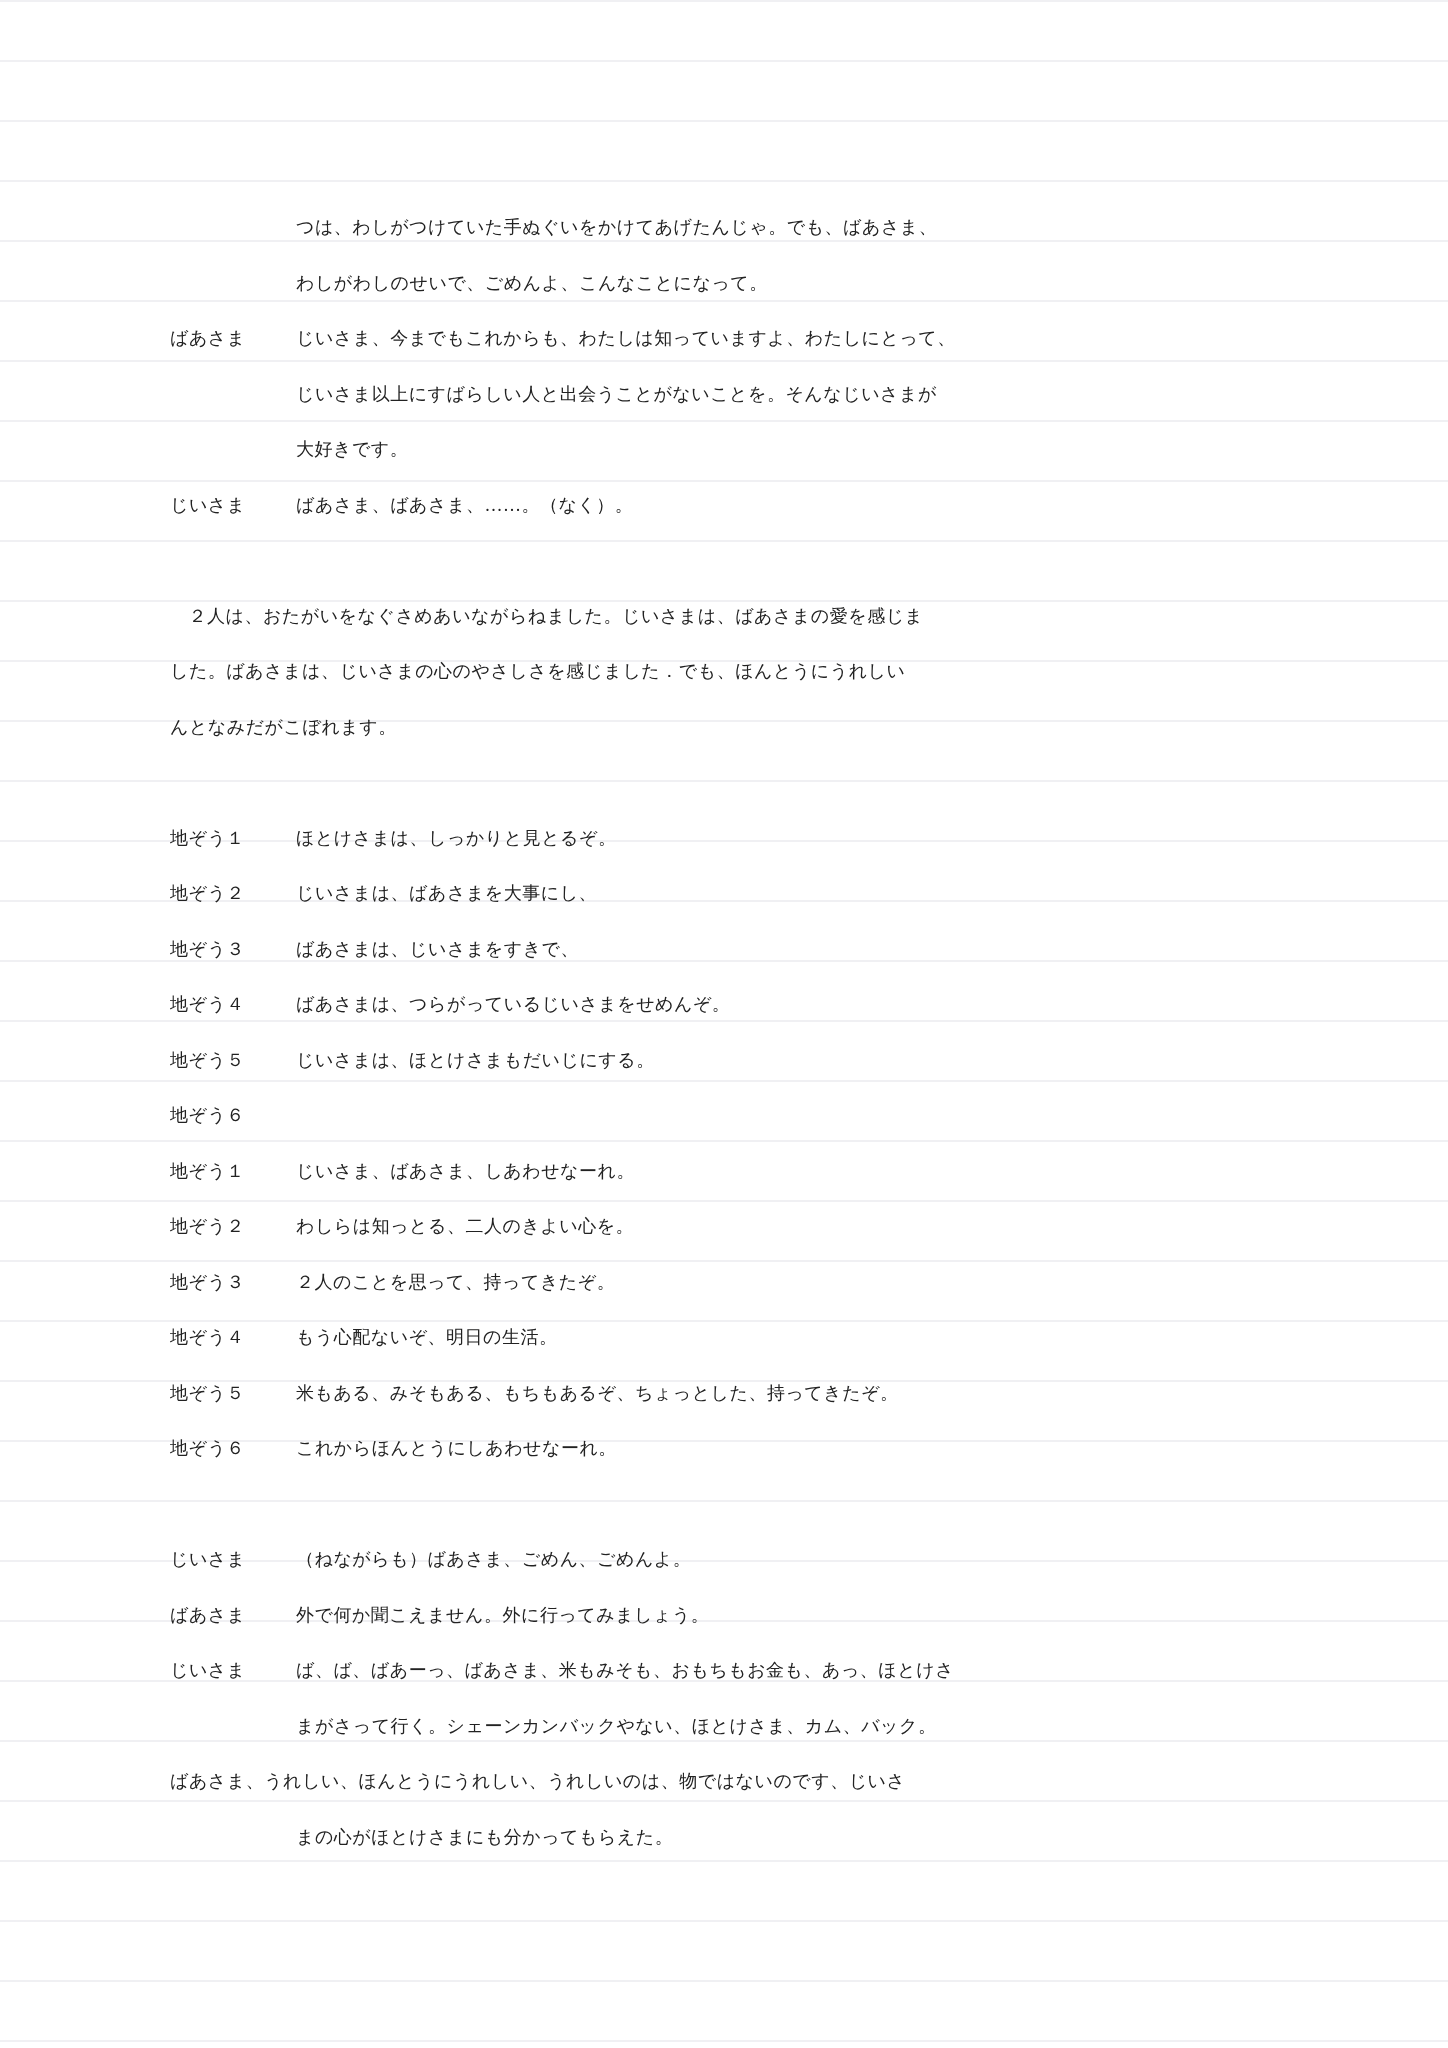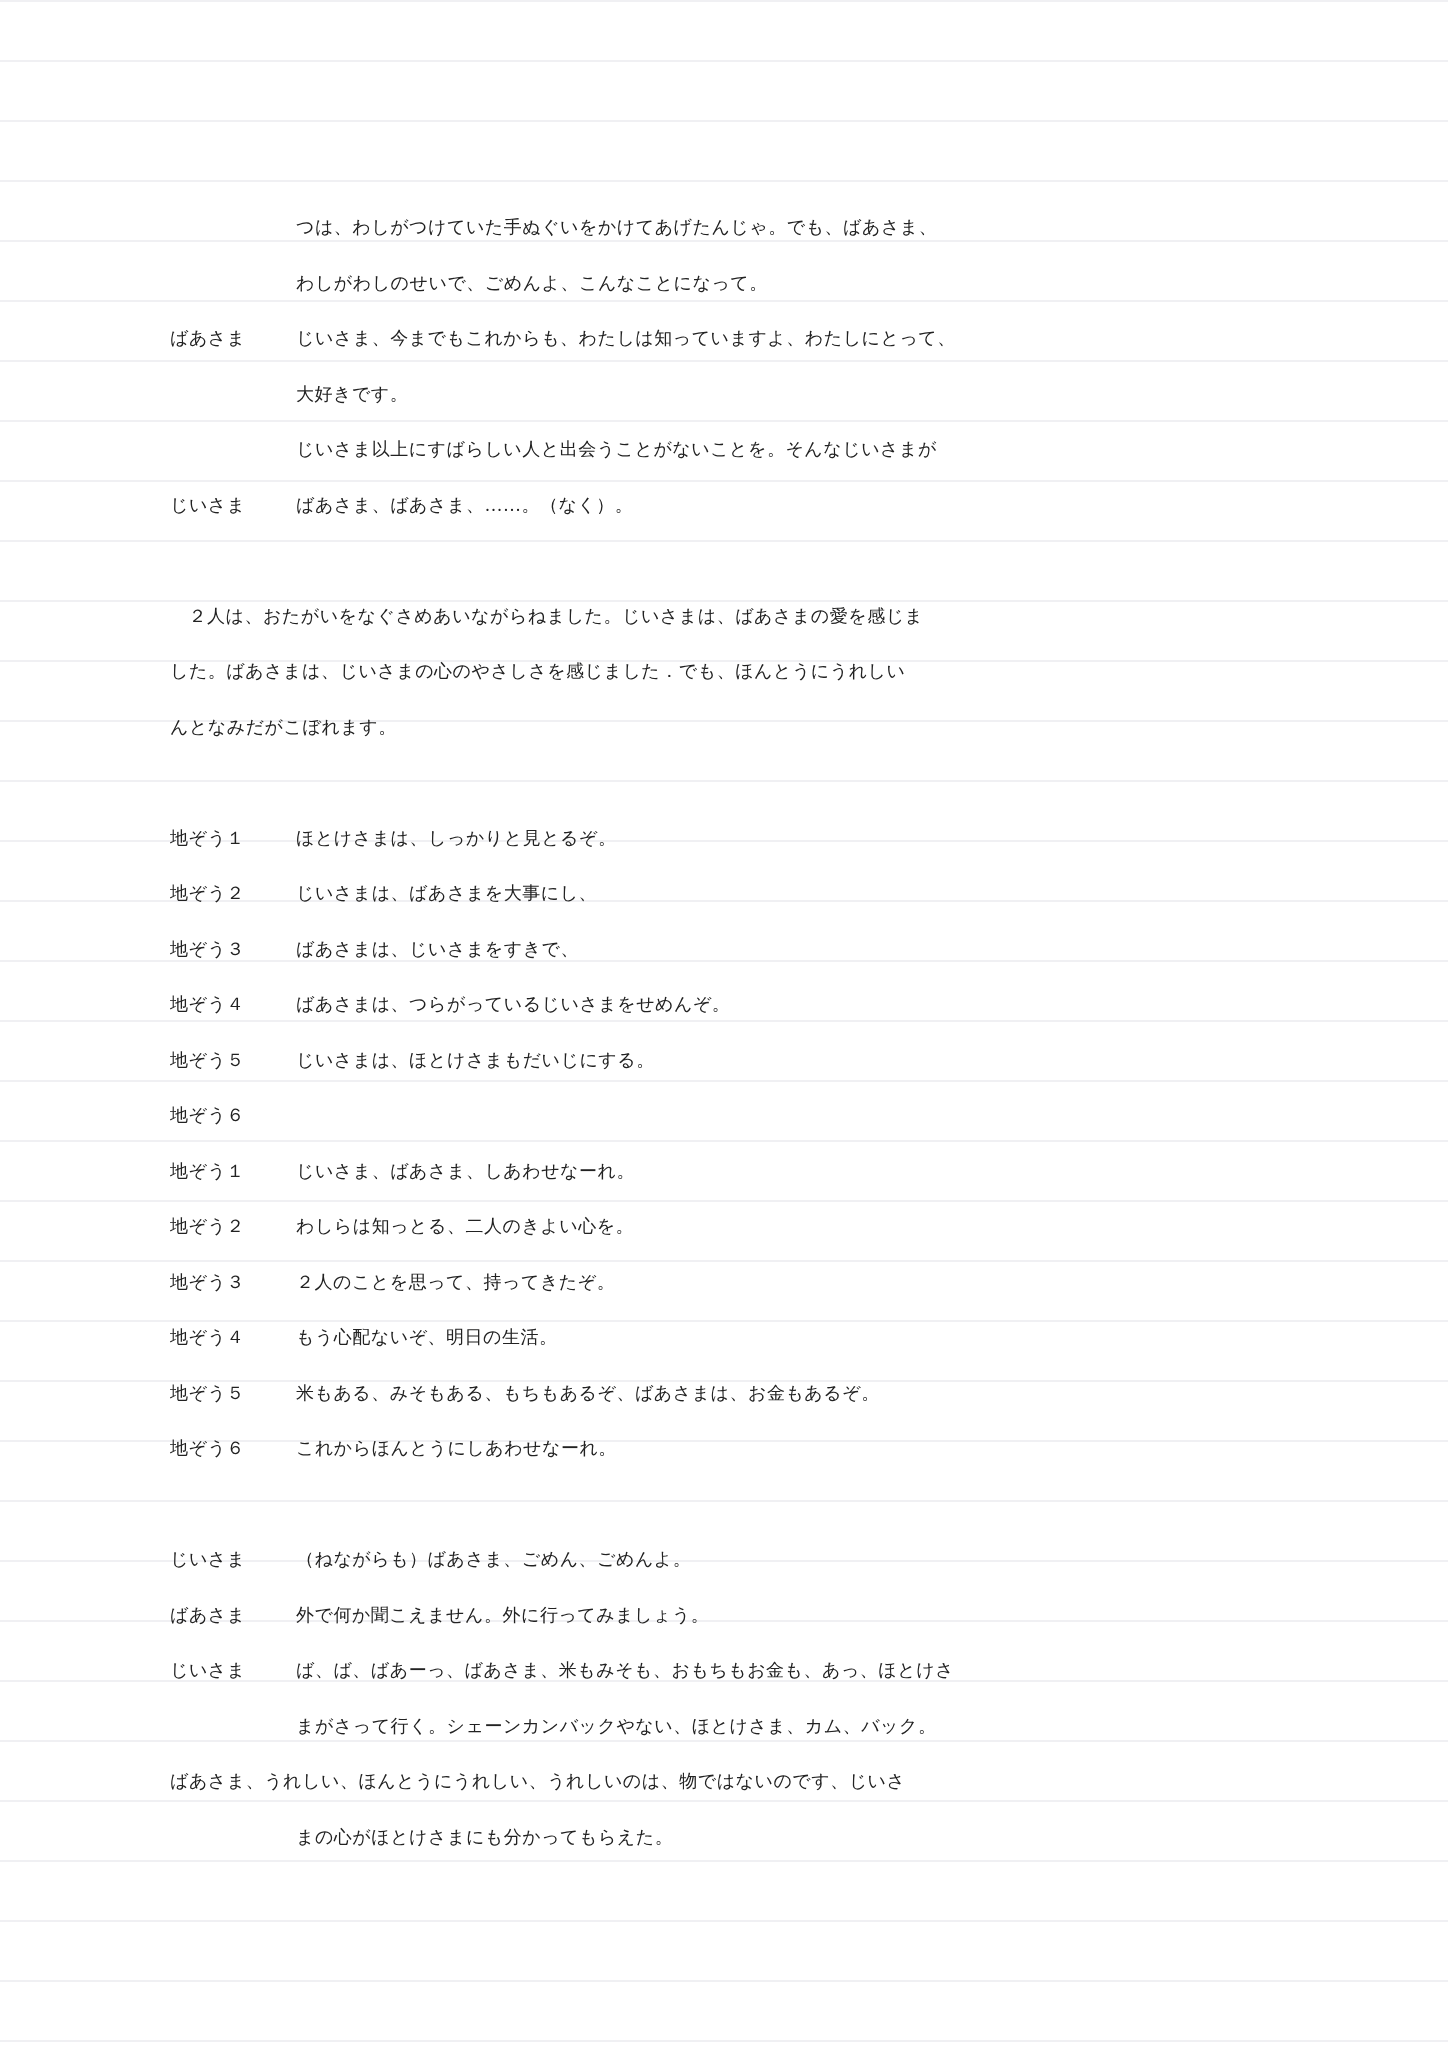--- a/index.html
+++ b/index.html
@@ -50,25 +50,25 @@
     <div class="row dlg">
       <span class="spk"></span>
       <span class="txt">わしがわしのせいで、ごめんよ、こんなことになって。</span>
     </div>
     <div class="row dlg">
       <span class="spk">ばあさま</span>
       <span class="txt">じいさま、今までもこれからも、わたしは知っていますよ、わたしにとって、</span>
     </div>
     <div class="row dlg">
       <span class="spk"></span>
-      <span class="txt">大好きです。</span>
+      <span class="txt">じいさま以上にすばらしい人と出会うことがないことを。そんなじいさまが</span>
     </div>
     <div class="row dlg">
       <span class="spk"></span>
-      <span class="txt">じいさま以上にすばらしい人と出会うことがないことを。そんなじいさまが</span>
+      <span class="txt">大好きです。</span>
     </div>
     <div class="row dlg">
       <span class="spk">じいさま</span>
       <span class="txt">ばあさま、ばあさま、……。（なく）。</span>
     </div>
 
     <div class="row blank"></div>
 
     <div class="row nar">
       <span class="txt">　２人は、おたがいをなぐさめあいながらねました。じいさまは、ばあさまの愛を感じま</span>
@@ -116,21 +116,21 @@
     <div class="row dlg">
       <span class="spk">地ぞう３</span>
       <span class="txt">２人のことを思って、持ってきたぞ。</span>
     </div>
     <div class="row dlg">
       <span class="spk">地ぞう４</span>
       <span class="txt">もう心配ないぞ、明日の生活。</span>
     </div>
     <div class="row dlg">
       <span class="spk">地ぞう５</span>
-      <span class="txt">米もある、みそもある、もちもあるぞ、ばあさまは、お金もあるぞ。</span>
+      <span class="txt">米もある、みそもある、もちもあるぞ、ちょっとした、持ってきたぞ。</span>
     </div>
     <div class="row dlg">
       <span class="spk">地ぞう６</span>
       <span class="txt">これからほんとうにしあわせなーれ。</span>
     </div>
 
     <div class="row blank"></div>
 
     <div class="row dlg">
       <span class="spk">じいさま</span>

